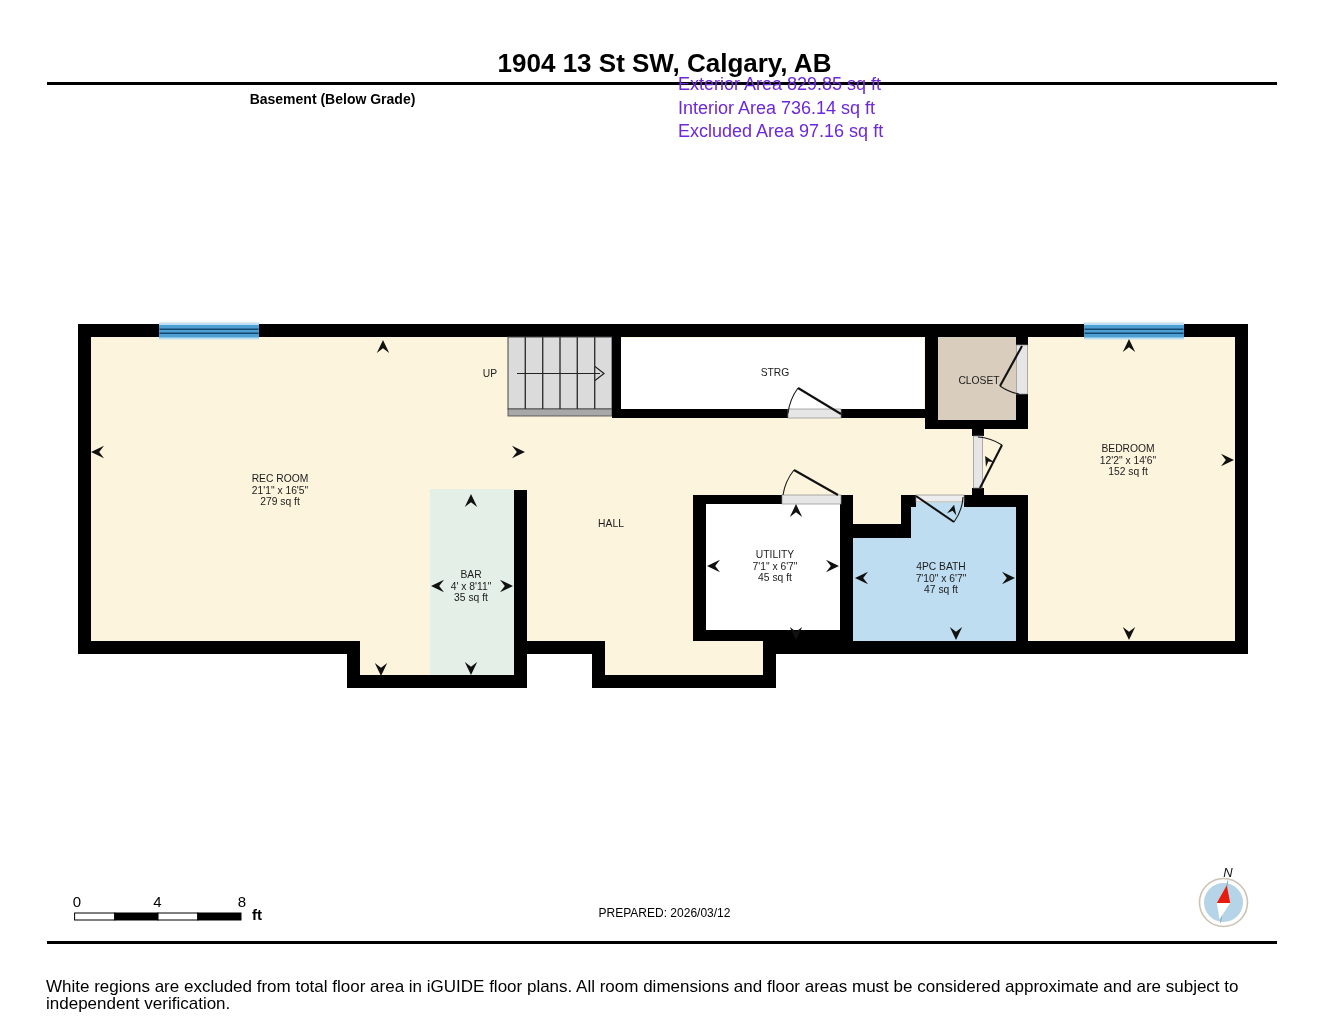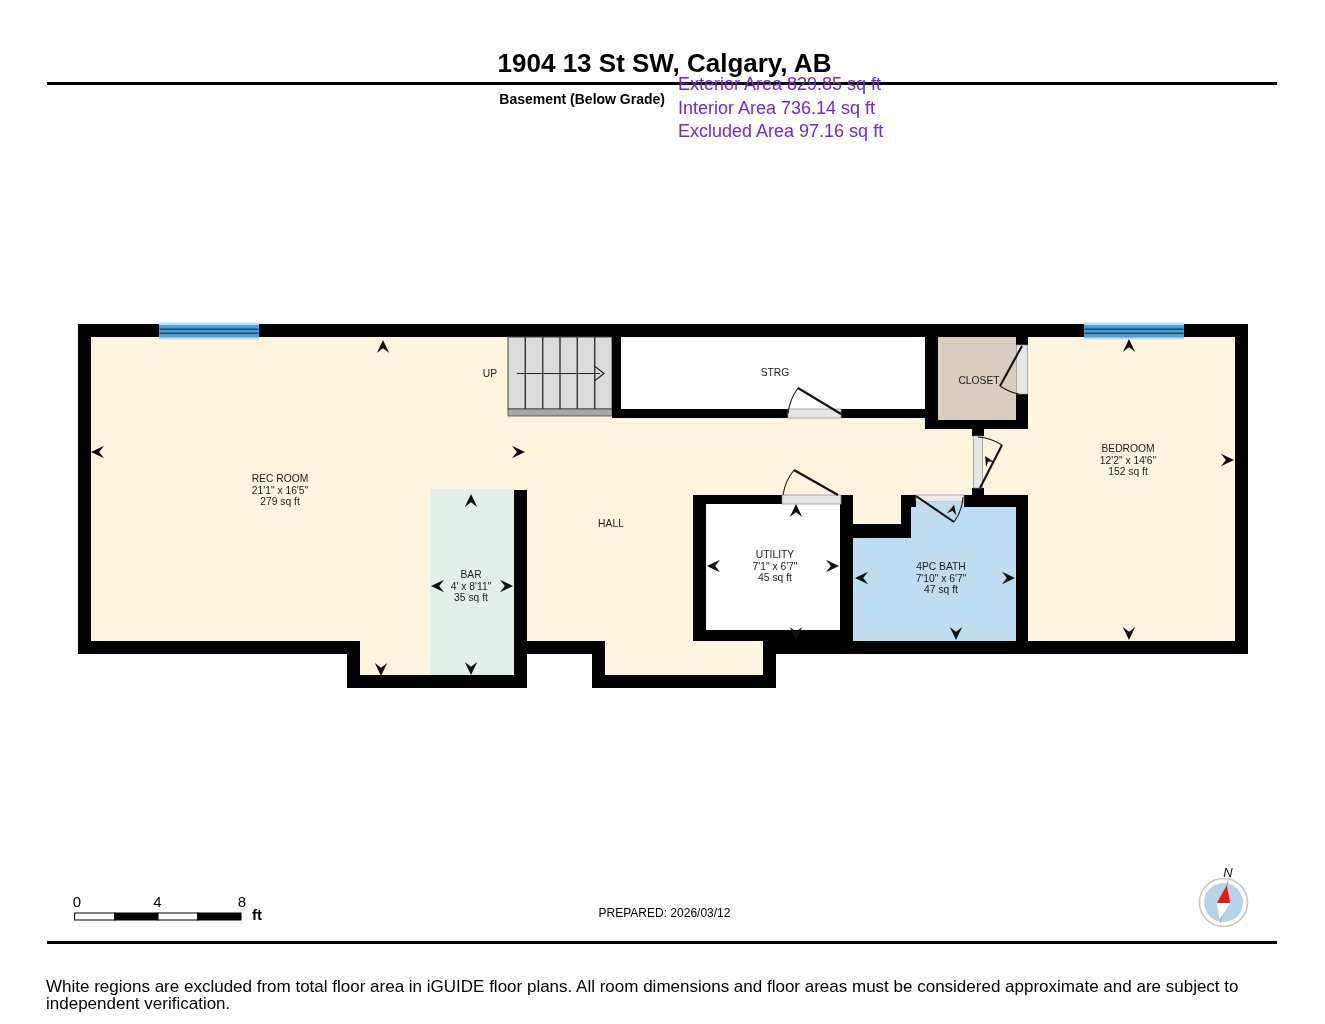--- a/index.html
+++ b/index.html
@@ -6,21 +6,21 @@
   body{width:1325px;height:1024px;position:relative;font-family:"Liberation Sans",sans-serif;overflow:hidden;}
   .abs{position:absolute;}
 </style>
 </head>
 <body>
 
 <div class="abs" style="left:2px;top:50px;width:1325px;text-align:center;font-size:26px;font-weight:bold;color:#000;line-height:1;">1904 13 St SW, Calgary, AB</div>
 
 <div class="abs" style="left:47px;top:82px;width:1230px;height:2.5px;background:#000;"></div>
 
-<div class="abs" style="left:0;top:88.4px;width:665px;text-align:right;font-size:14px;font-weight:bold;color:#000;line-height:23.7px;">Basement (Below Grade)</div>
+<div class="abs" style="left:0;top:88.4px;width:665px;text-align:center;font-size:14px;font-weight:bold;color:#000;line-height:23.7px;">Basement (Below Grade)</div>
 
 <div class="abs" style="left:678px;top:73px;font-size:18px;color:#6d28d9;line-height:23.7px;">
 Exterior Area 829.85 sq ft<br>
 Interior Area 736.14 sq ft<br>
 Excluded Area 97.16 sq ft
 </div>
 
 <svg class="abs" style="left:0;top:0;" width="1325" height="1024" viewBox="0 0 1325 1024">
 
 <polygon points="78,324 1248,324 1248,654 776,654 776,688 592,688 592,654 527,654 527,688 347,688 347,654 78,654" fill="#000000"></polygon>

